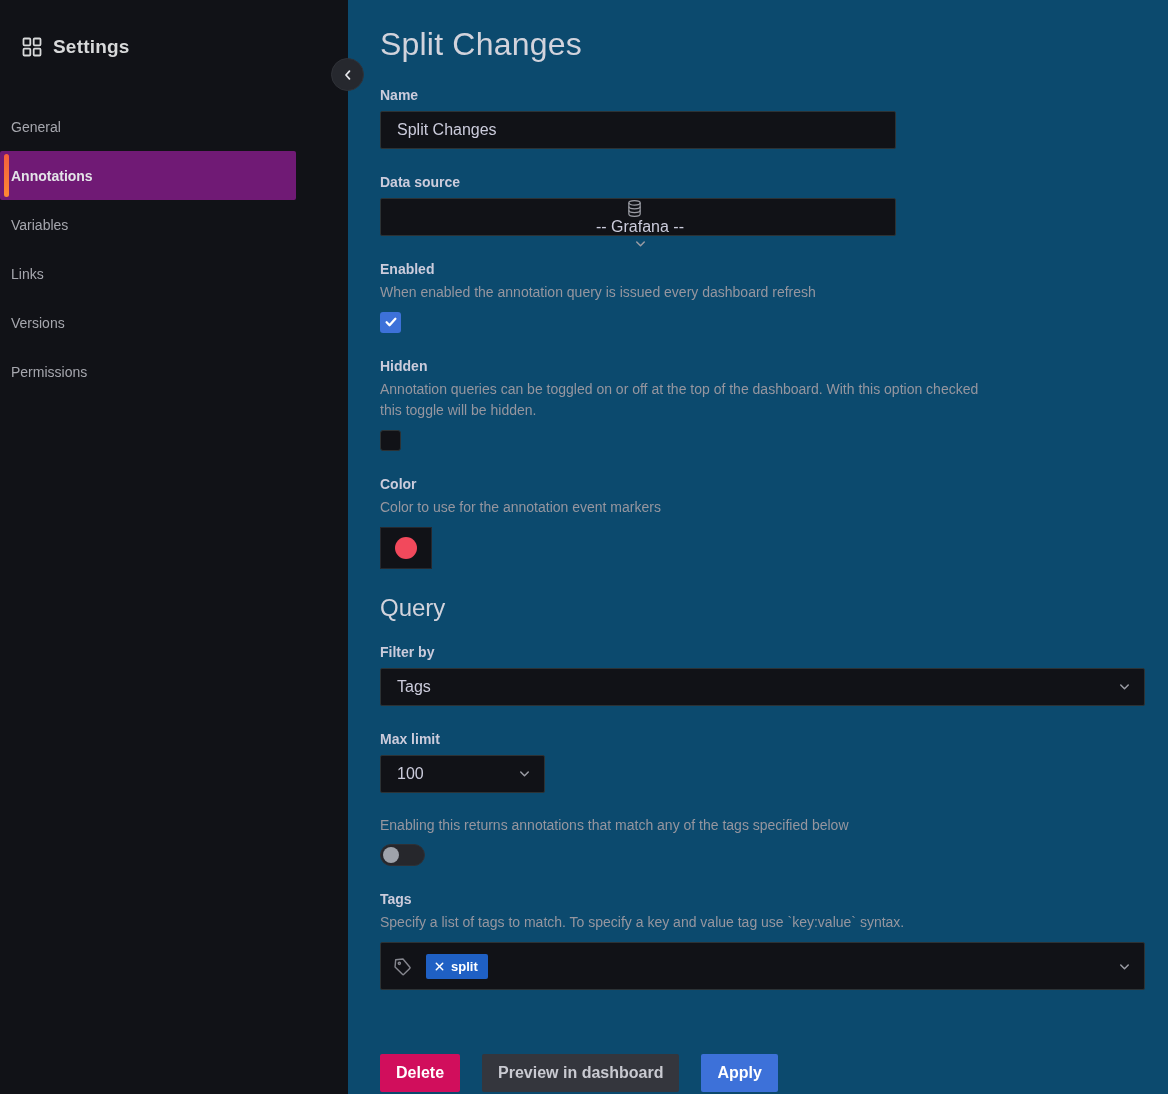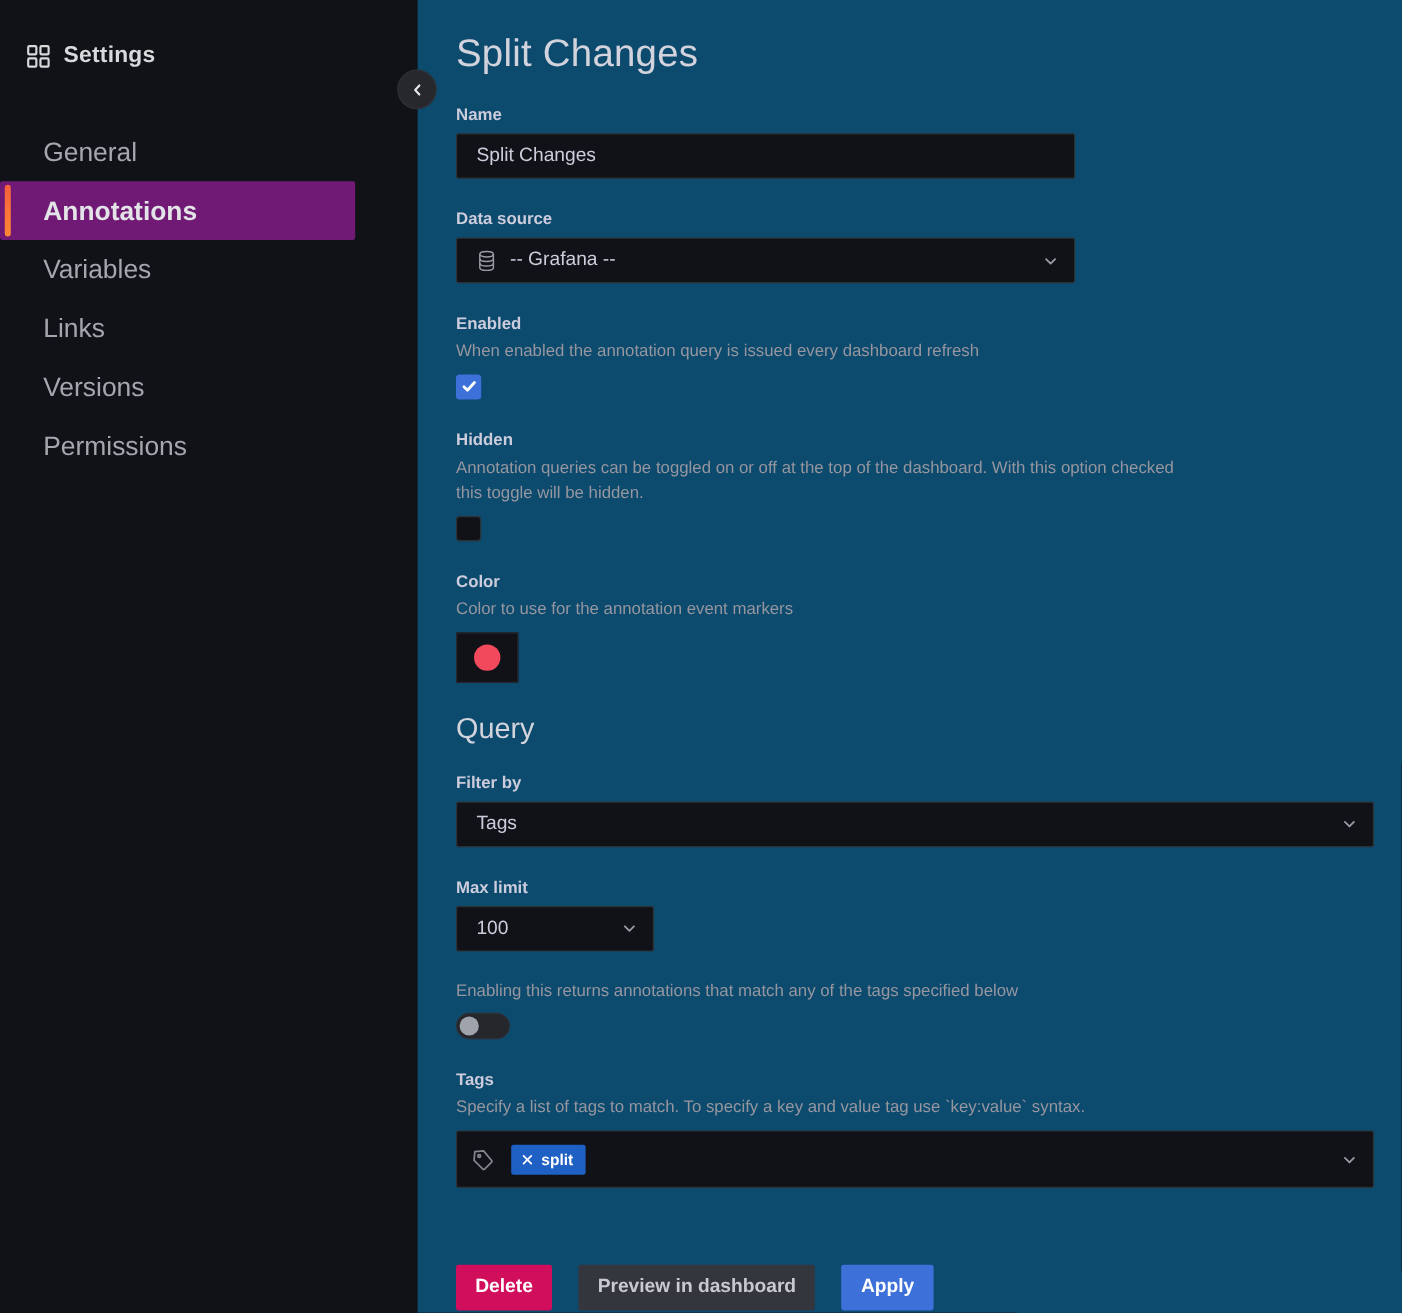--- a/index.html
+++ b/index.html
@@ -23,22 +23,22 @@
     padding: 0 22px; margin-bottom: 44px;
   }
   .sidebar-header .title {
     font-size: 19px; font-weight: 700; color: #d8d9da; letter-spacing: .2px; text-align: center;
   }
   .nav { display: flex; flex-direction: column; }
   .nav-item {
     position: relative;
     height: 49px;
     display: flex; align-items: center;
-    padding-left: 36px;
-    font-size: 22px;
+    padding-left: 11px;
+    font-size: 14px;
     color: #a6a7ae;
     cursor: pointer;
   }
   .nav-item.active {
     background: #701a75;
     color: #e3e4e8;
     font-weight: 700;
     margin-right: 52px;
     border-radius: 2px;
   }
@@ -96,21 +96,21 @@
     height: 38px;
     background: #111217;
     border: 1px solid #2c3235;
     border-radius: 2px;
     display: flex; align-items: center;
     padding: 0 12px 0 16px;
     font-size: 16px; color: #ccccdc;
     cursor: pointer;
   }
   .select .value { flex: 1; }
-  .select.w-md { width: 516px; }
+  .select.w-md { width: 516px; flex-direction: column; }
   .select.w-full { width: 100%; }
   .select.w-sm { width: 165px; }
   .select .lead-icon { display: flex; margin-right: 11px; }
 
   .checkbox {
     width: 21px; height: 21px; border-radius: 3px;
     display: flex; align-items: center; justify-content: center;
     cursor: pointer;
   }
   .checkbox.checked { background: #3d71d9; }

